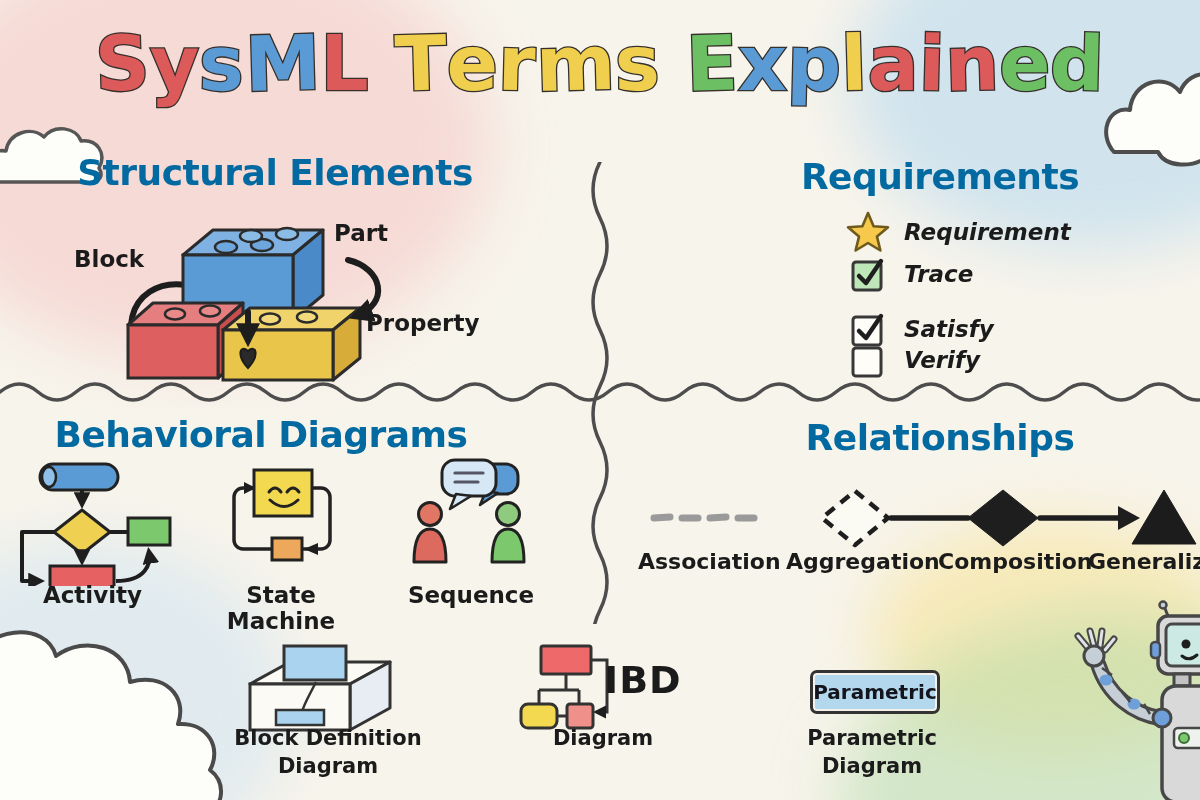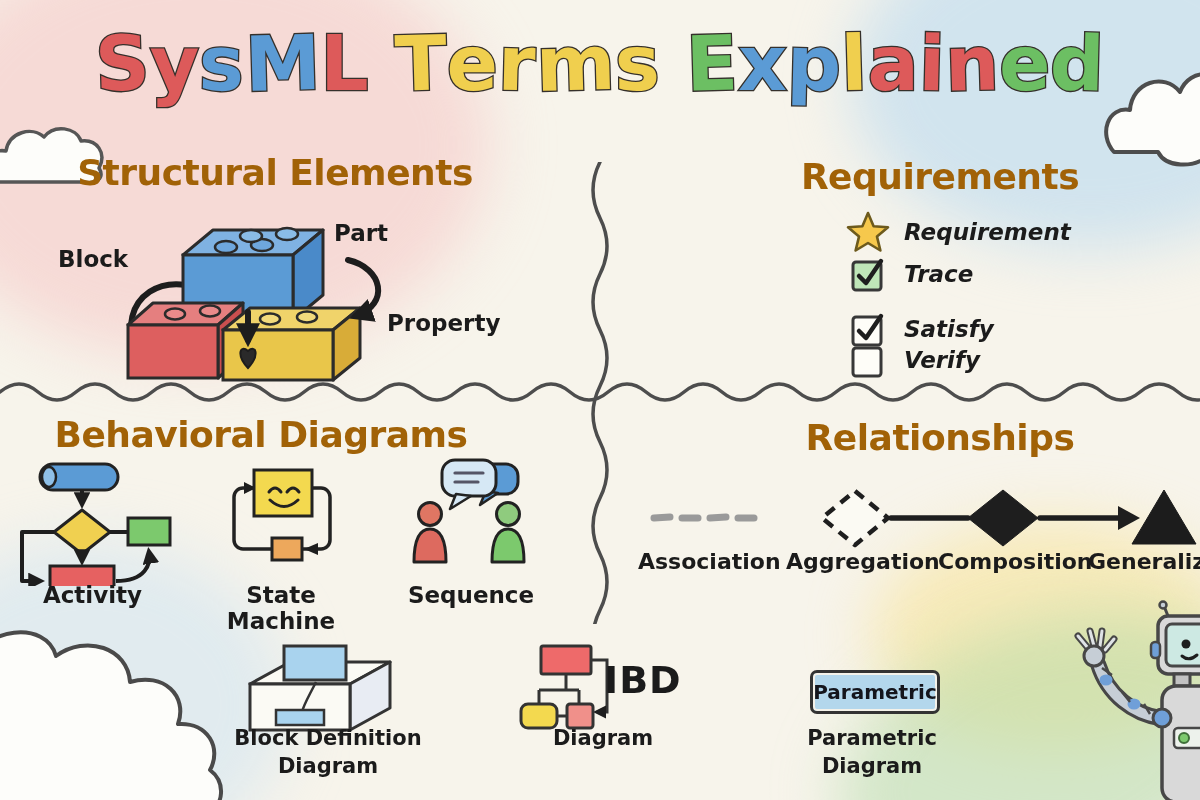--- a/index.html
+++ b/index.html
@@ -14,21 +14,21 @@
   .cloud{position:absolute;z-index:1;}
   .divider{position:absolute;z-index:1;}
   .content{position:absolute;z-index:2;}
   .title{position:absolute;left:0;top:24px;width:1200px;text-align:center;z-index:2;
     font-size:76px;font-weight:800;line-height:1.05;white-space:nowrap;}
   .tl{display:inline-block;-webkit-text-stroke:2.6px #35302b;paint-order:stroke fill;}
   .tl:nth-child(3n){transform:rotate(1.4deg);}
   .tl:nth-child(3n+1){transform:rotate(-1.6deg);}
   .sp{width:26px;}
   .heading{position:absolute;z-index:2;text-align:center;font-size:36px;font-weight:800;
-    color:#a16207;letter-spacing:-.5px;}
+    color:#0369a1;letter-spacing:-.5px;}
   .lbl{position:absolute;z-index:2;font-weight:700;color:#1b1b1b;}
   .ctr{text-align:center;}
   .req-row{position:absolute;z-index:2;left:846px;display:flex;align-items:center;gap:14px;}
   .req-icon{width:44px;display:flex;justify-content:center;}
   .req-label{font-size:23px;font-weight:700;font-style:italic;}
   .abbr{position:absolute;z-index:2;font-size:38px;font-weight:800;letter-spacing:1px;}
   .dname{position:absolute;z-index:2;font-size:21px;font-weight:700;text-align:center;line-height:1.35;}
   .dname span{display:block;}
   .badge{position:absolute;z-index:2;display:flex;align-items:center;justify-content:center;
     border:3px solid #333;border-radius:7px;background:#b3d7ec;
@@ -102,23 +102,23 @@
       <ellipse cx="172" cy="119" rx="10" ry="5.5" fill="#f2da7c" stroke="#2b2b2b" stroke-width="2.5"></ellipse>
       <ellipse cx="209" cy="117" rx="10" ry="5.5" fill="#f2da7c" stroke="#2b2b2b" stroke-width="2.5"></ellipse>
     </g>
 
     <path d="M250,60 C 285,68 292,104 258,116" fill="none" stroke="#1d1d1d" stroke-width="6" stroke-linecap="round" marker-end="url(#ah1)"></path>
 
     <path d="M150,112 L150,140" fill="none" stroke="#1d1d1d" stroke-width="6" stroke-linecap="round" marker-end="url(#ah1)"></path>
     <path d="M150,168 C138,155 142,144 150,151 C158,144 162,155 150,168 Z" fill="#2a2a2a" stroke="#1d1d1d" stroke-width="2"></path>
   </svg>
 
-  <div class="lbl" style="left:58px;top:246px;font-size:23px">Block</div>
+  <div class="lbl" style="left:74px;top:246px;font-size:23px">Block</div>
   <div class="lbl" style="left:334px;top:220px;font-size:23px">Part</div>
-  <div class="lbl" style="left:387px;top:310px;font-size:23px">Property</div>
+  <div class="lbl" style="left:366px;top:310px;font-size:23px">Property</div>
 
   <div class="heading" style="left:770px;top:156px;width:340px">Requirements</div>
 
   <div class="req-row" style="top:210px">
     <span class="req-icon">
       <svg width="44" height="44" viewBox="0 0 44 44">
         <polygon points="22,3 27.6,16.2 42,17.3 31,26.6 34.4,40.5 22,33 9.6,40.5 13,26.6 2,17.3 16.4,16.2" fill="#f6c84c" stroke="#6d5a1c" stroke-width="2.6" stroke-linejoin="round"></polygon>
       </svg>
     </span>
     <span class="req-label">Requirement</span>

